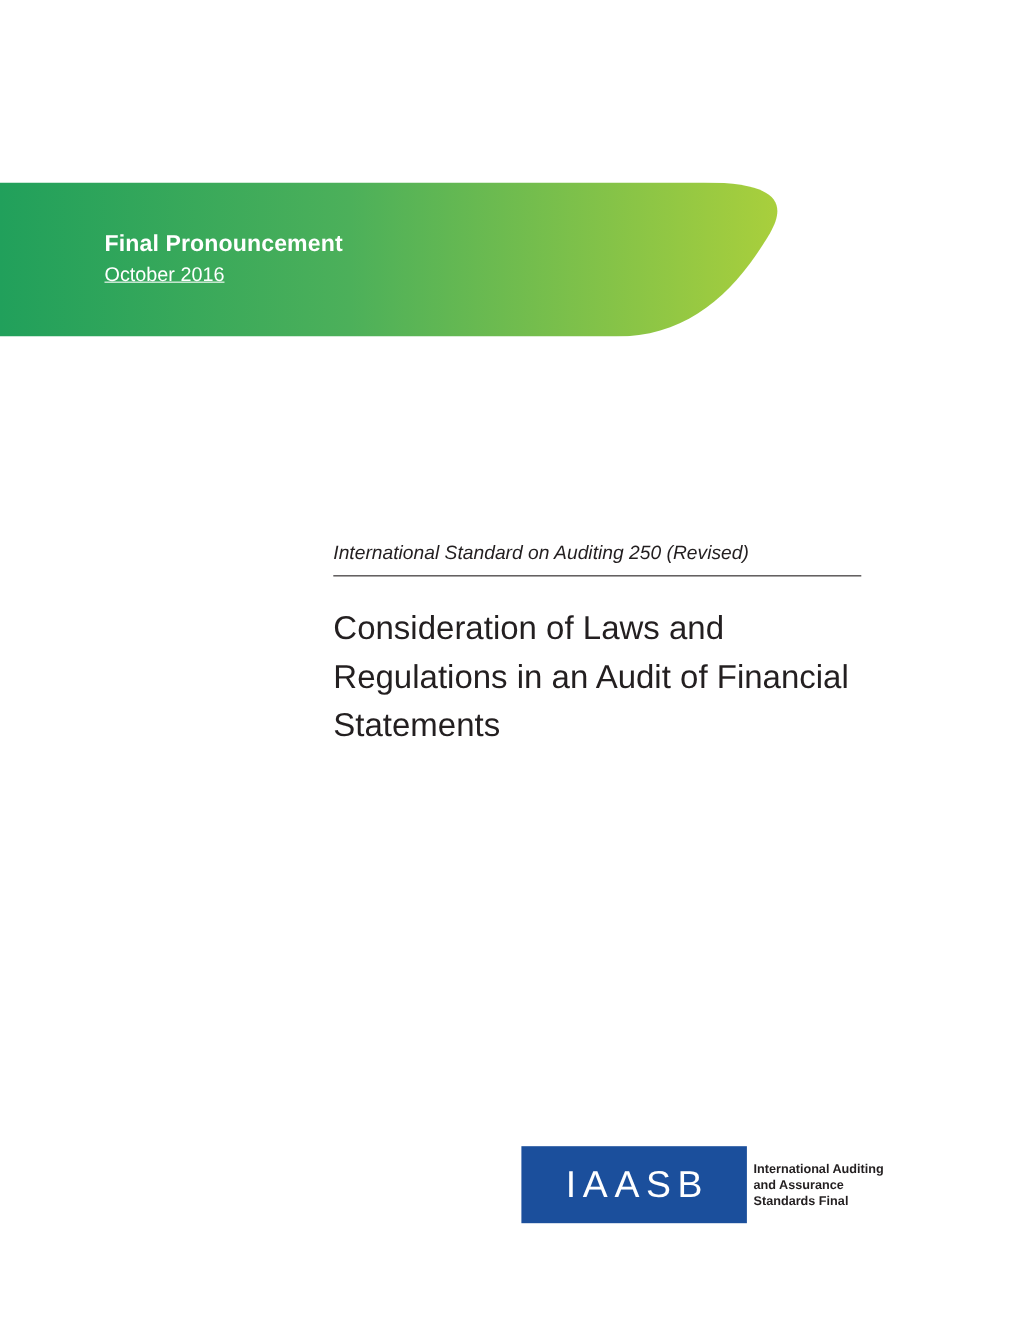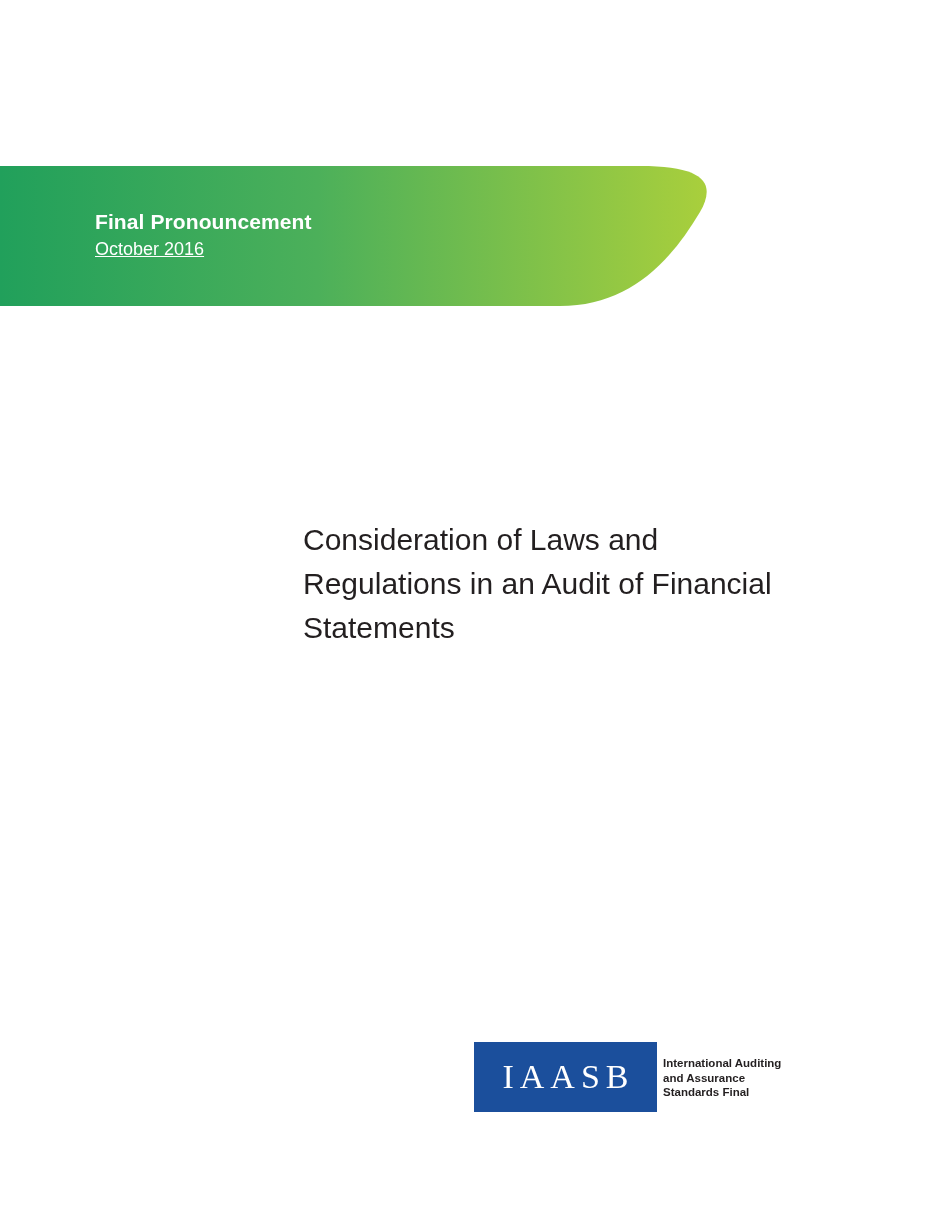--- a/index.html
+++ b/index.html
@@ -81,28 +81,28 @@
 
   
   .logo-wrap {
     position: absolute;
     left: 474px;
     top: 1042px;
     display: flex;
     align-items: flex-start;
   }
   .logo-mark {
-    width: 183px;
+    width: 205px;
     height: 70px;
     background: #1b4f9c;
     color: #ffffff;
     display: flex;
     align-items: center;
     justify-content: center;
-    font-family: Liberation Serif, serif;
+    font-family: Liberation Sans, sans-serif;
     font-size: 34px;
     letter-spacing: 6px;
     font-weight: normal;
     padding-left: 6px;
     box-sizing: border-box;
   }
   .logo-text {
     margin-left: 6px;
     margin-top: 14px;
     font-size: 11.5px;
@@ -125,20 +125,21 @@
     </defs>
     <path d="M0,0 L640,0 C706,0 716,18 700,46 C668,100 626,140 560,140 L0,140 Z" fill="url(#bannerGrad)"></path>
   </svg>
   <div class="banner-text">
     <div class="banner-title">Final Pronouncement</div>
     <div class="banner-sub">October 2016</div>
   </div>
 </div>
 
 <div class="title-block">
+  <div class="standard-line">International Standard on Auditing 250 (Revised)</div>
   <div class="main-title">Consideration of Laws and Regulations in an Audit of Financial Statements</div>
 </div>
 
 <div class="logo-wrap">
   <div class="logo-mark">IAASB</div>
   <div class="logo-text">
     <div>International Auditing</div>
     <div>and Assurance</div>
     <div>Standards Final</div>
   </div>

